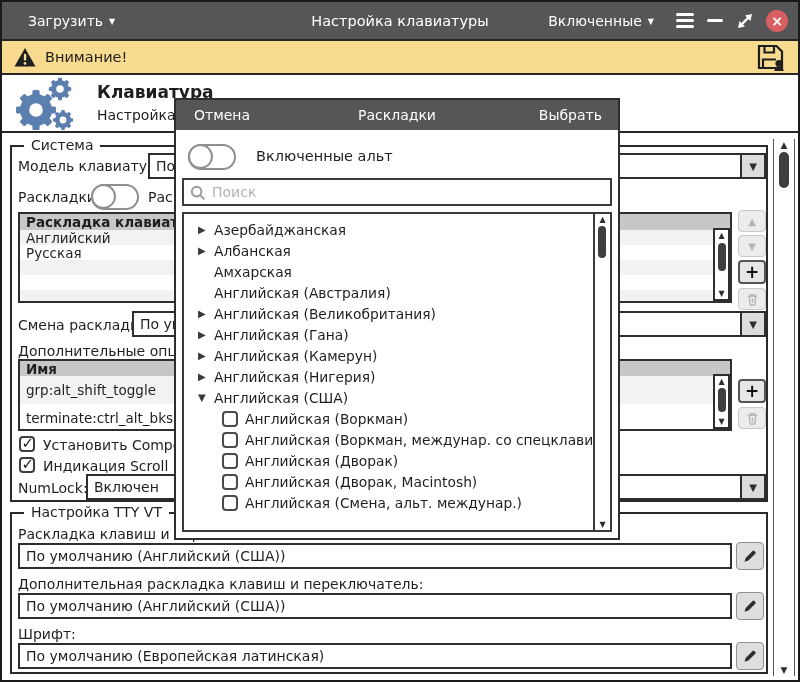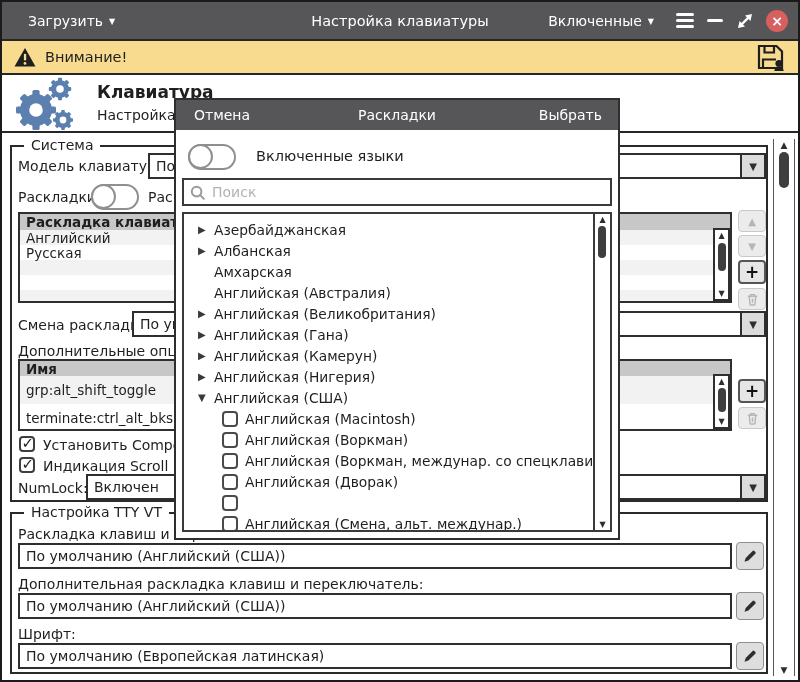--- a/index.html
+++ b/index.html
@@ -327,21 +327,21 @@
     <div class="m-head">
       <span class="m-cancel">Отмена</span>
       <span class="m-title">Раскладки</span>
       <span class="m-select">Выбрать</span>
     </div>
 
     <div class="m-togglerow">
       <div class="toggle" style="left:0; top:0;">
           <div class="knob"></div>
         </div>
-      <span class="m-toggle-label">Включенные языки</span>
+      <span class="m-toggle-label">Включенные альт</span>
     </div>
 
     <div class="searchbox">
       <span>
         <svg width="16" height="16" viewBox="0 0 16 16">
           <circle cx="6.6" cy="6.6" r="4.8" stroke="#9a9a9a" stroke-width="2" fill="none"></circle>
           <line x1="10.4" y1="10.4" x2="14.4" y2="14.4" stroke="#9a9a9a" stroke-width="2"></line>
         </svg>
       </span>
       <input type="text" placeholder="Поиск" style="">
@@ -379,36 +379,33 @@
       <div class="mrow">
           <span class="tree-arrow">▶</span>
           <span>Английская (Нигерия)</span>
         </div>
       <div class="mrow">
           <span class="tree-arrow">▼</span>
           <span>Английская (США)</span>
         </div>
       <div class="mrow">
           <span class="box"></span>
-          <span>Английская (Macintosh)</span>
-        </div>
-      <div class="mrow">
-          <span class="box"></span>
           <span>Английская (Воркман)</span>
         </div>
       <div class="mrow">
           <span class="box"></span>
           <span>Английская (Воркман, междунар. со спецклавишами)</span>
         </div>
       <div class="mrow">
           <span class="box"></span>
           <span>Английская (Дворак)</span>
         </div>
       <div class="mrow">
           <span class="box"></span>
+          <span>Английская (Дворак, Macintosh)</span>
         </div>
       <div class="mrow">
           <span class="box"></span>
           <span>Английская (Смена, альт. междунар.)</span>
         </div>
 
       <div class="list-scroll">
         <span class="scr-up">▲</span>
         <div class="scr-thumb" style="top:12px; height:32px; left:2.5px;"></div>
         <span class="scr-dn">▼</span>

